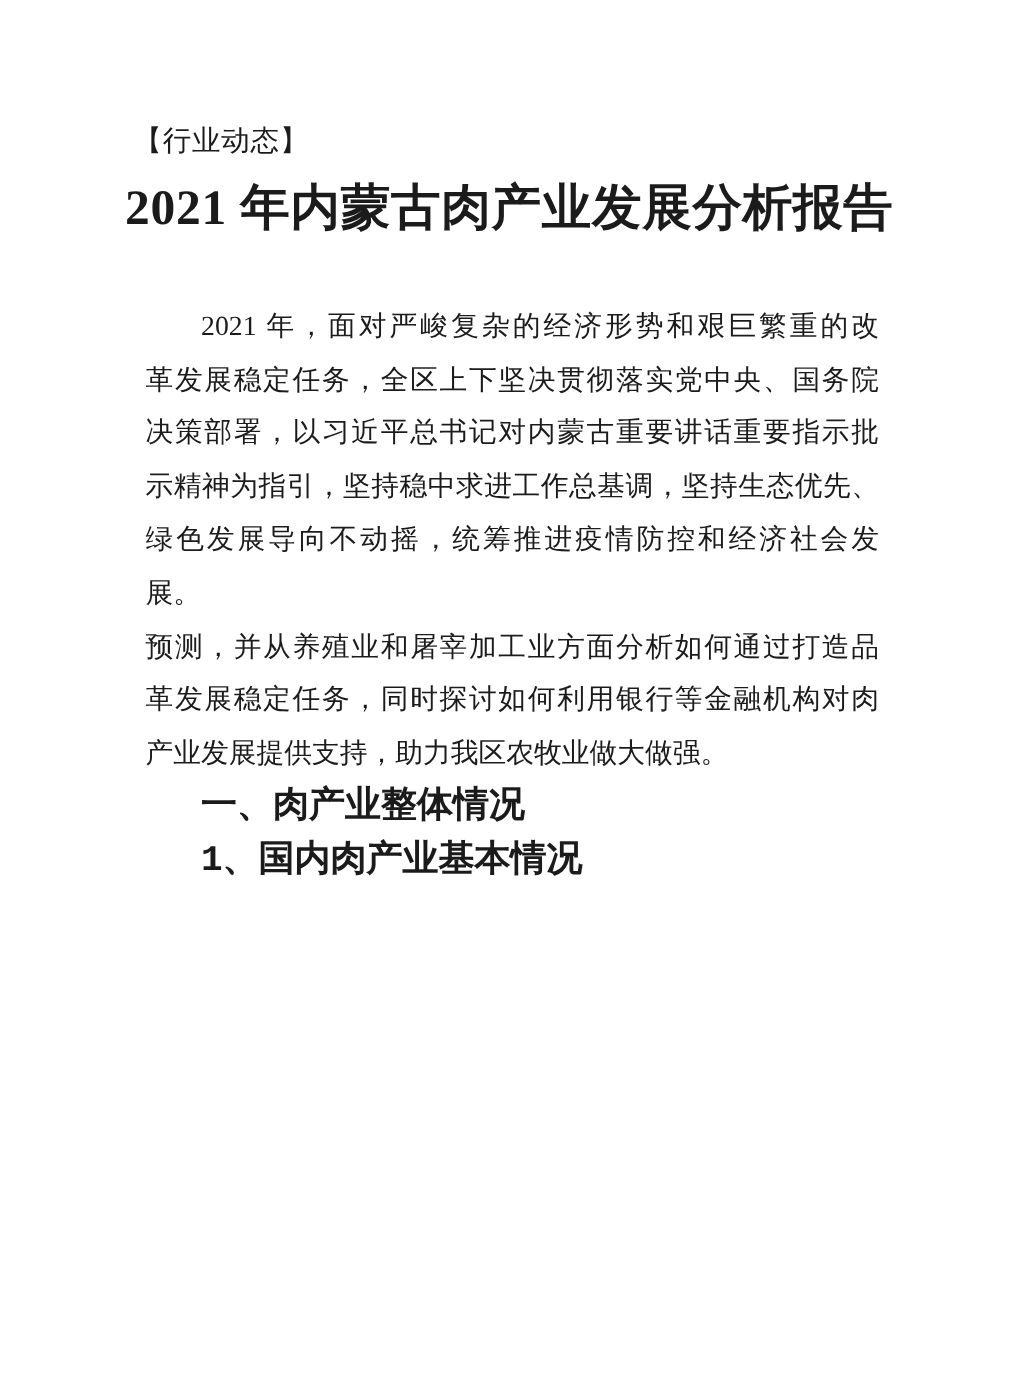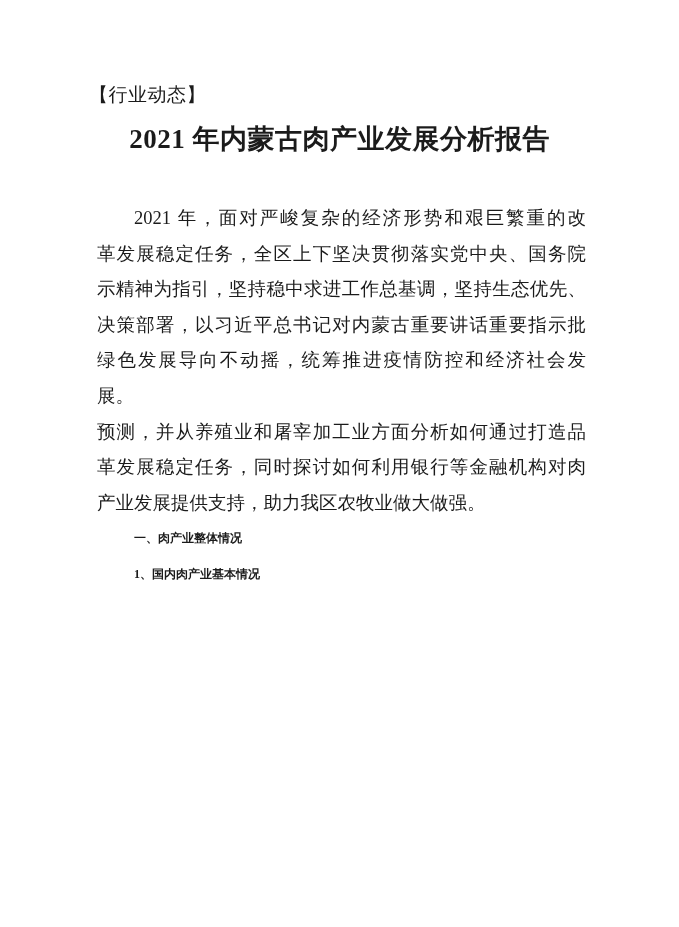--- a/index.html
+++ b/index.html
@@ -27,21 +27,21 @@
     letter-spacing: 0.5px;
   }
   .doc-title {
     position: absolute;
     left: 0;
     right: 0;
     top: 120px;
     margin: 0;
     text-align: center;
     font-family: "Liberation Serif", "DejaVu Serif", serif;
-    font-size: 27px;
+    font-size: 33px;
     font-weight: 700;
     line-height: 38px;
     letter-spacing: 0.5px;
   }
   .content {
     position: absolute;
     left: 97px;
     top: 169px;
     width: 489px;
     font-size: 18.5px;
@@ -55,23 +55,23 @@
     text-align: justify;
     text-align-last: justify;
   }
   .para .line.first {
     text-indent: 2em;
   }
   .para .line.last {
     text-align-last: left;
   }
   .heading1, .heading2 {
-    font-family: Liberation Serif, serif;
+    font-family: Liberation Mono, monospace;
     font-weight: 700;
-    font-size: 12px;
+    font-size: 24px;
     line-height: 35.6px;
     padding-left: 37px;
   }
   .page-number {
     position: absolute;
     left: 0;
     right: 0;
     top: 895px;
     text-align: center;
     font-size: 15px;
@@ -82,22 +82,22 @@
 </head>
 <body>
 
 <div class="page">
   <div class="category-tag">【行业动态】</div>
   <h1 class="doc-title">2021 年内蒙古肉产业发展分析报告</h1>
   <div class="content">
       <div class="para">
         <div class="line first">2021 年，面对严峻复杂的经济形势和艰巨繁重的改</div>
         <div class="line">革发展稳定任务，全区上下坚决贯彻落实党中央、国务院</div>
+        <div class="line">决策部署，以习近平总书记对内蒙古重要讲话重要指示批</div>
         <div class="line">示精神为指引，坚持稳中求进工作总基调，坚持生态优先、</div>
-        <div class="line">决策部署，以习近平总书记对内蒙古重要讲话重要指示批</div>
         <div class="line">绿色发展导向不动摇，统筹推进疫情防控和经济社会发</div>
         <div class="line last">展。</div>
       </div>
       <div class="para">
         <div class="line">预测，并从养殖业和屠宰加工业方面分析如何通过打造品</div>
         <div class="line">革发展稳定任务，同时探讨如何利用银行等金融机构对肉</div>
         <div class="line last">产业发展提供支持，助力我区农牧业做大做强。</div>
       </div>
       <div class="heading1">一、肉产业整体情况</div>
       <div class="heading2">1、国内肉产业基本情况</div>

